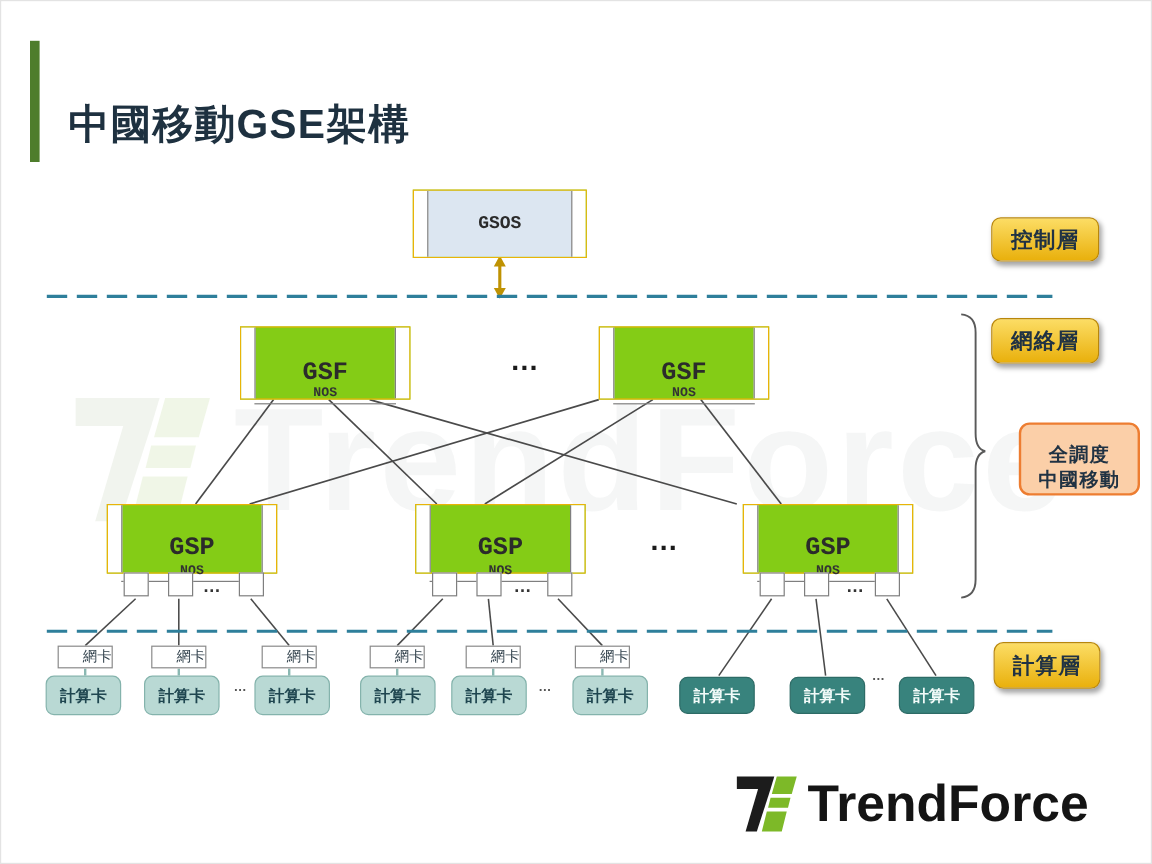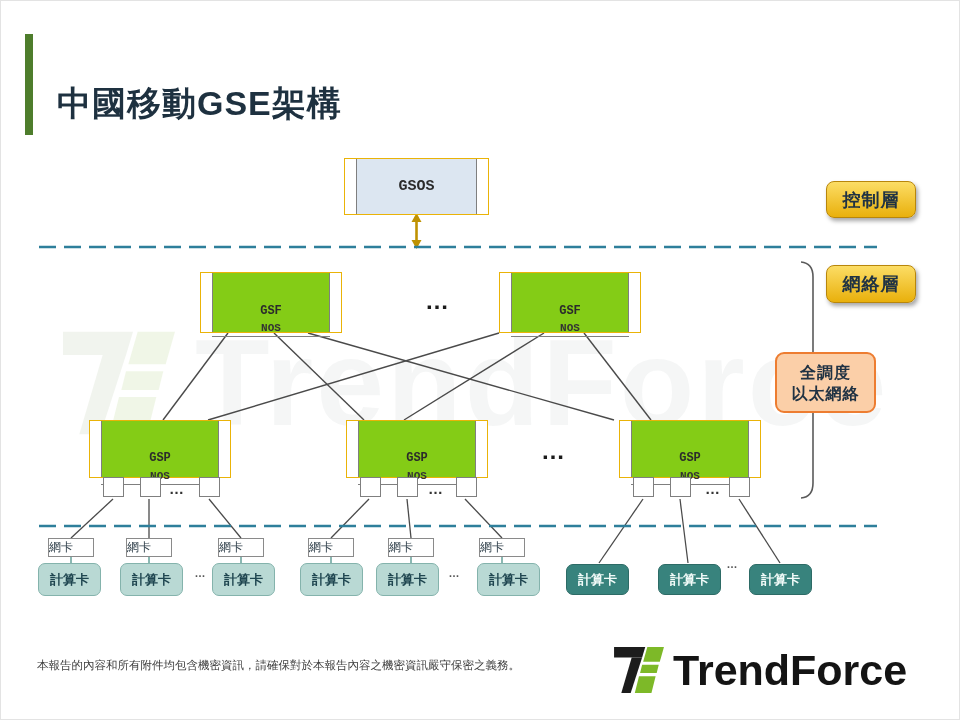--- a/index.html
+++ b/index.html
@@ -20,21 +20,21 @@
   
   .server-box{position:absolute;background:#84cc16;border:1px solid #eab308;box-sizing:border-box;font-family:Liberation Mono, monospace;}
   .flange-l,.flange-r{position:absolute;top:0;bottom:0;width:11px;background:#fff;}
   .flange-l{left:0;border-right:1px solid #7f7f7f;}
   .flange-r{right:0;border-left:1px solid #7f7f7f;}
   .gsos-center{position:absolute;left:11px;right:11px;top:0;bottom:0;background:#dce6f1;
                display:flex;align-items:center;justify-content:center;font-size:15px;font-weight:bold;color:#2b2b2b;}
   .nos{position:absolute;left:11px;right:11px;top:2px;height:15px;border-bottom:1px solid #7f7f7f;
        text-align:center;line-height:15px;font-size:11px;font-weight:bold;color:#333;margin-top:46px;}
   .body-label{position:absolute;left:11px;right:11px;top:17px;bottom:0;display:flex;align-items:center;justify-content:center;
-       font-size:12px;font-weight:bold;color:#2b2b2b;}
+       font-size:21px;font-weight:bold;color:#2b2b2b;}
   .port{position:absolute;bottom:-20px;width:21px;height:20px;background:#fff;border:1px solid #7f7f7f;box-sizing:border-box;}
   .port.p1{left:13px;} .port.p2{left:50px;} .port.p3{left:109px;}
 
   
   .dots{position:absolute;color:#1a1a1a;font-weight:900;text-align:center;}
   .dots-big{font-size:24px;width:60px;letter-spacing:2px;}
   .dots-mid{font-size:15px;width:30px;letter-spacing:1px;color:#333;}
   .dots-small{font-size:11px;width:24px;color:#555;}
 
   
@@ -43,21 +43,21 @@
       background:linear-gradient(#fcdd65,#e9b00c);
       box-shadow:2px 3px 4px rgba(0,0,0,0.35);
       display:flex;align-items:center;justify-content:center;
       font-size:18px;font-weight:bold;color:#203243;letter-spacing:1px;}
   .eth-pill{position:absolute;border-radius:9px;border:2px solid #ed7d31;background:#fbcfa8;
       display:flex;flex-direction:column;align-items:center;justify-content:center;
       font-size:16px;font-weight:bold;color:#203243;line-height:21px;letter-spacing:1px;}
 
   
   .nic{position:absolute;top:537px;width:46px;height:19px;background:#fff;border:1px solid #8a8a8a;box-sizing:border-box;
-      text-align:left;line-height:17px;font-size:12px;color:#2f3f4a;}
+      text-align:right;line-height:17px;font-size:12px;color:#2f3f4a;}
   .card{position:absolute;top:562px;width:63px;height:33px;border-radius:7px;background:#b9d9d4;border:1px solid #84b3ac;
       box-sizing:border-box;display:flex;align-items:center;justify-content:center;
       font-size:13px;font-weight:bold;color:#1f4650;}
   .card.dark{top:563px;height:31px;background:#38837d;border:1px solid #2d6b66;color:#f2fbf9;}
 
   
   .source-line{position:absolute;left:36px;top:628px;font-size:17px;color:#3d3d3d;}
   .disclaimer{position:absolute;left:36px;top:655px;font-size:11.5px;line-height:18px;color:#3d3d3d;}
   .logo{position:absolute;left:612px;top:644px;display:flex;align-items:center;gap:8px;}
   .logo-text{font-size:43px;font-weight:bold;color:#141414;letter-spacing:0px;}
@@ -175,24 +175,25 @@
     <div class="port p2"></div>
     <div class="port p3"></div>
   </div>
 
   <div class="dots dots-mid" style="left:161px;top:479px;">…</div>
   <div class="dots dots-mid" style="left:420px;top:479px;">…</div>
   <div class="dots dots-mid" style="left:697px;top:479px;">…</div>
 
   <div class="layer-pill" style="left:825px;top:180px;width:88px;height:35px;">控制層</div>
   <div class="layer-pill" style="left:825px;top:264px;width:88px;height:36px;">網絡層</div>
-  <div class="eth-pill" style="left:774px;top:351px;width:97px;height:57px;">
+  <div class="eth-pill" style="left:848px;top:351px;width:97px;height:57px;justify-content:flex-end;">
     <span>全調度</span>
-    <span>以太網絡</span>
-  </div>
+    <span>中國移動</span>
+  </div>
+  <div class="layer-pill" style="left:827px;top:534px;width:87px;height:37px;">計算層</div>
 
   <div class="nic" style="left:47px;">網卡</div>
   <div class="nic" style="left:125px;">網卡</div>
   <div class="nic" style="left:217px;">網卡</div>
   <div class="nic" style="left:307px;">網卡</div>
   <div class="nic" style="left:387px;">網卡</div>
   <div class="nic" style="left:478px;">網卡</div>
 
   <div class="card" style="left:37px;">計算卡</div>
   <div class="card" style="left:119px;">計算卡</div>
@@ -202,21 +203,20 @@
   <div class="card" style="left:375px;">計算卡</div>
   <div class="dots dots-small" style="left:441px;top:566px;">…</div>
   <div class="card" style="left:476px;">計算卡</div>
 
   <div class="card dark" style="left:565px;">計算卡</div>
   <div class="card dark" style="left:657px;">計算卡</div>
   <div class="dots dots-small" style="left:719px;top:557px;">…</div>
   <div class="card dark" style="left:748px;">計算卡</div>
 
   <div class="disclaimer">
-    <div>本報告的內容和所有附件均包含機密資訊，請確保對於本報告內容之機密資訊嚴守保密之義務。</div>
   </div>
   <div class="logo">
     <svg width="52" height="50" viewBox="0 0 50 48">
       <polygon points="1,2 31,2 28,12 1,12" fill="#1c1c1c"></polygon>
       <polygon points="18,12 28,12 17,46 8,46" fill="#1c1c1c"></polygon>
       <polygon points="33,2 49,2 45,16 29,16" fill="#7db928"></polygon>
       <polygon points="28,19 44,19 42,27 26,27" fill="#7db928"></polygon>
       <polygon points="25,30 41,30 37,46 21,46" fill="#7db928"></polygon>
     </svg>
     <span class="logo-text">TrendForce</span>

